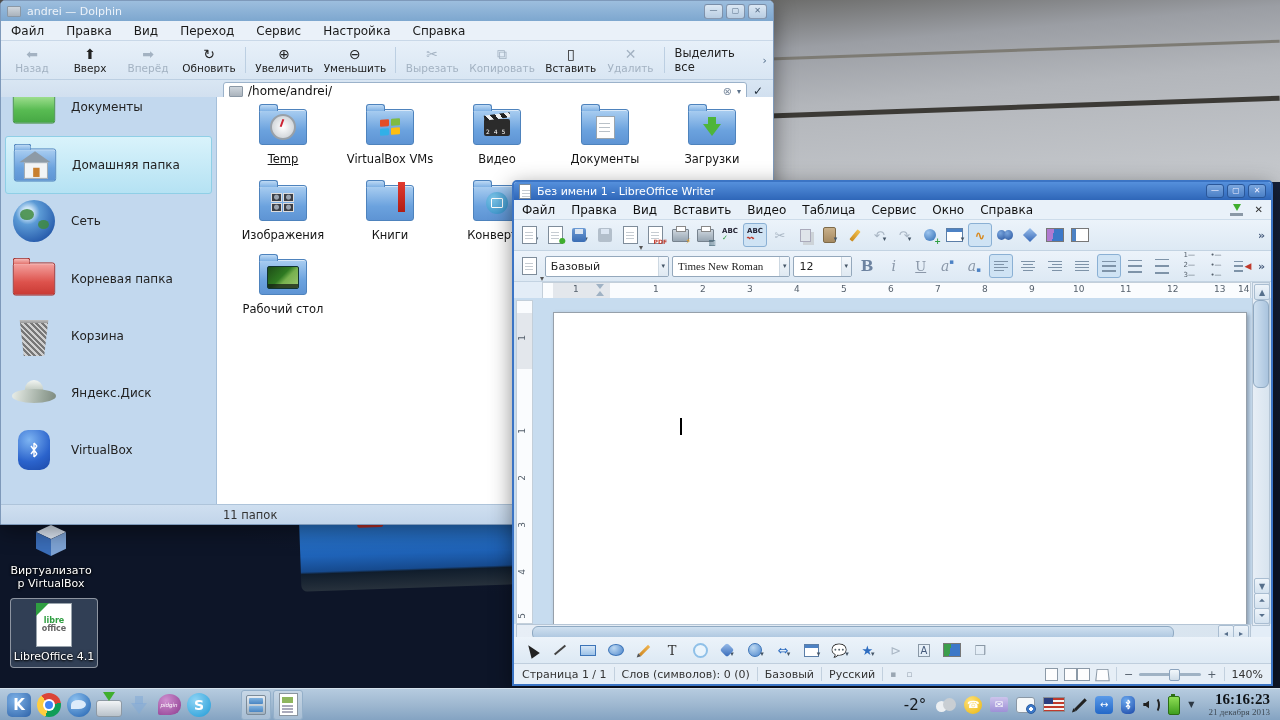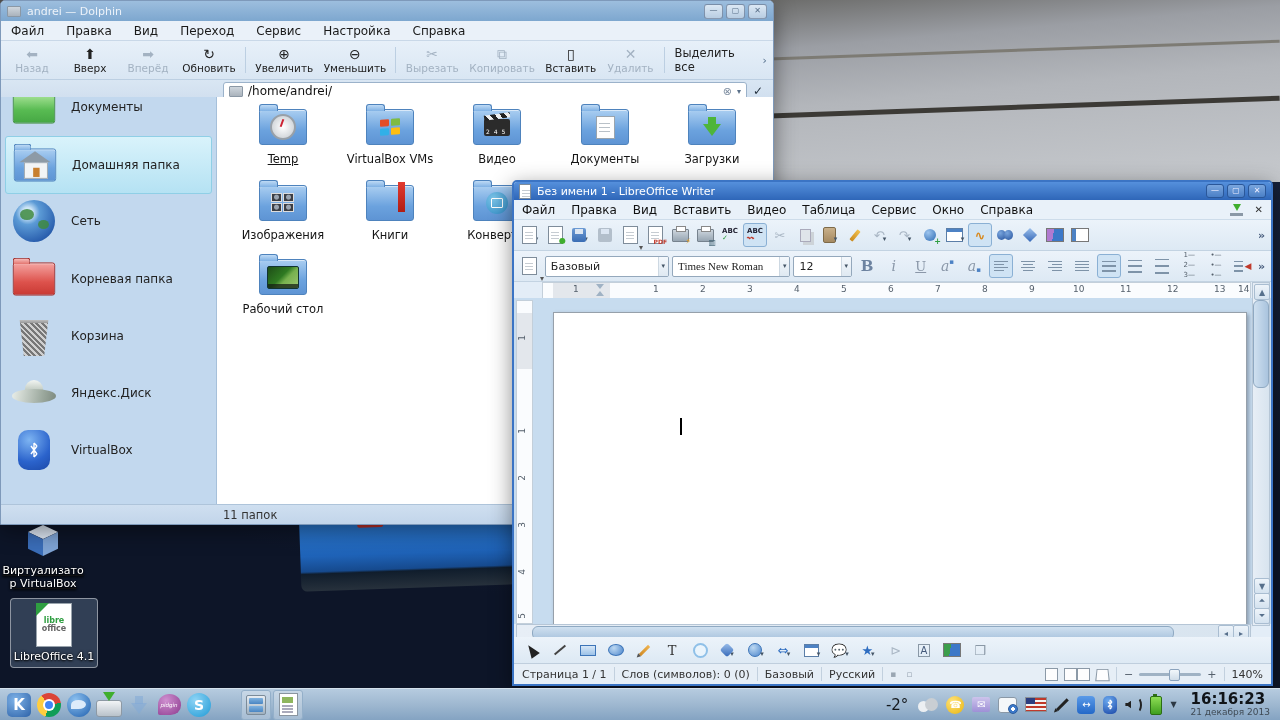--- a/index.html
+++ b/index.html
@@ -254,21 +254,21 @@
   .penic{width:2.5px;height:15px;background:#222;transform:rotate(45deg);position:relative;}
   .penic:before{content:"";position:absolute;left:-1px;bottom:-4px;border-left:2px solid transparent;border-right:2px solid transparent;border-top:4px solid #222;}
   .tvic{width:18px;height:18px;border-radius:4px;background:linear-gradient(#5a9ae8,#2368c8);
     color:#fff;font-size:10px;display:flex;align-items:center;justify-content:center;}
   .btsmall{width:14px;height:18px;border-radius:5px;background:radial-gradient(circle at 35% 25%,#6aa8ee,#1c49a8);
     display:flex;align-items:center;justify-content:center;}
   .spk{width:6px;height:8px;background:#222;clip-path:polygon(0 30%,40% 30%,100% 0,100% 100%,40% 70%,0 70%);position:relative;}
   .spk-w{width:6px;height:12px;border:2px solid transparent;border-right:2px solid #222;border-radius:50%;margin-left:1px;}
   .battery{width:10px;height:17px;border:1px solid #2c6e14;border-radius:2px;background:linear-gradient(#8ede54,#3f9f1f);position:relative;margin-top:2px;}
   .battery:before{content:"";position:absolute;left:2px;top:-3px;width:4px;height:2px;background:#2c6e14;}
-  #clockbox{line-height:1.05;padding-left:6px;}
+  #clockbox{text-align:right;line-height:1.05;padding-left:6px;font-family:Liberation Serif, serif;}
   #clocktime{font-size:15px;font-weight:bold;color:#101418;}
   #clockdate{font-size:9px;color:#3f4a55;}
   
   .dsk{position:absolute;width:86px;display:flex;flex-direction:column;align-items:center;gap:3px;z-index:1;}
   .dsk .lbl{font-size:11px;color:#fff;text-align:center;text-shadow:0 1px 2px #000,0 0 3px #000;line-height:1.2;}
   .dsk.sel{background:rgba(160,190,220,.25);border:1px solid rgba(255,255,255,.45);border-radius:4px;padding:4px 0;}
   .vbox-cube{width:38px;height:38px;position:relative;}
   .vbox-cube .top{position:absolute;left:4px;top:2px;width:30px;height:14px;background:#dfe9f5;
     clip-path:polygon(50% 0,100% 50%,50% 100%,0 50%);}
   .vbox-cube .lf{position:absolute;left:4px;top:9px;width:15px;height:24px;background:#3a6db8;
@@ -289,21 +289,21 @@
   <div id="wp-top"></div>
   <div id="wp-photo">
     <div class="rail2"></div>
     <div class="rail"></div>
   </div>
   <div id="wp-machine">
     <div class="red"></div>
     <div class="bar"></div>
   </div>
 
-  <div class="dsk" style="left:0;top:523px;text-decoration:underline;">
+  <div class="dsk" style="left:8px;top:523px;">
     <div class="vbox-cube">
       <div class="top"></div>
         <div class="lf"></div>
         <div class="rt"></div>
     </div>
     <div class="lbl">Виртуализато р VirtualBox</div>
   </div>
   <div class="dsk sel" style="left:10px;top:598px;">
     <div class="lo-page">
       <div class="lo-t1">libre</div>

